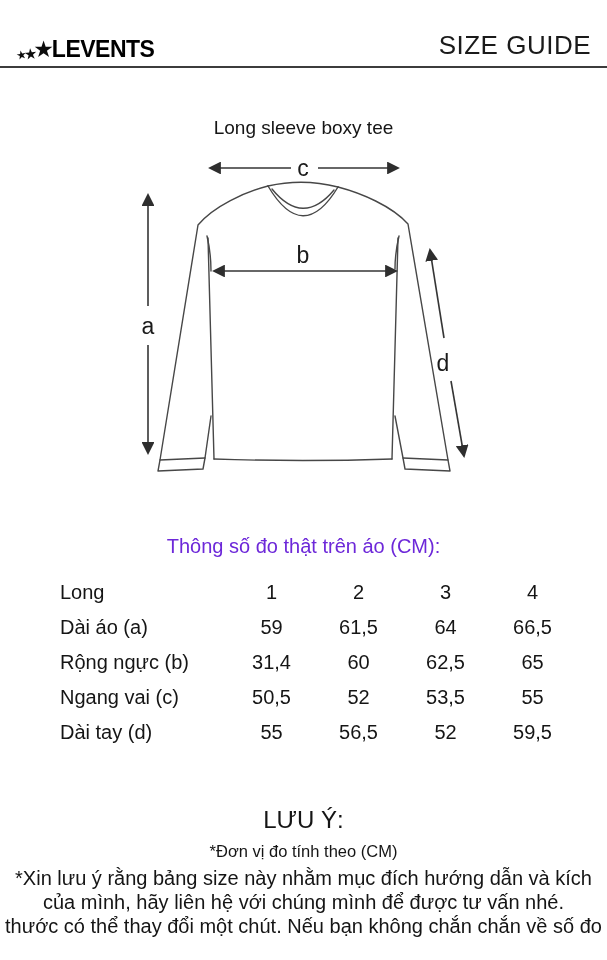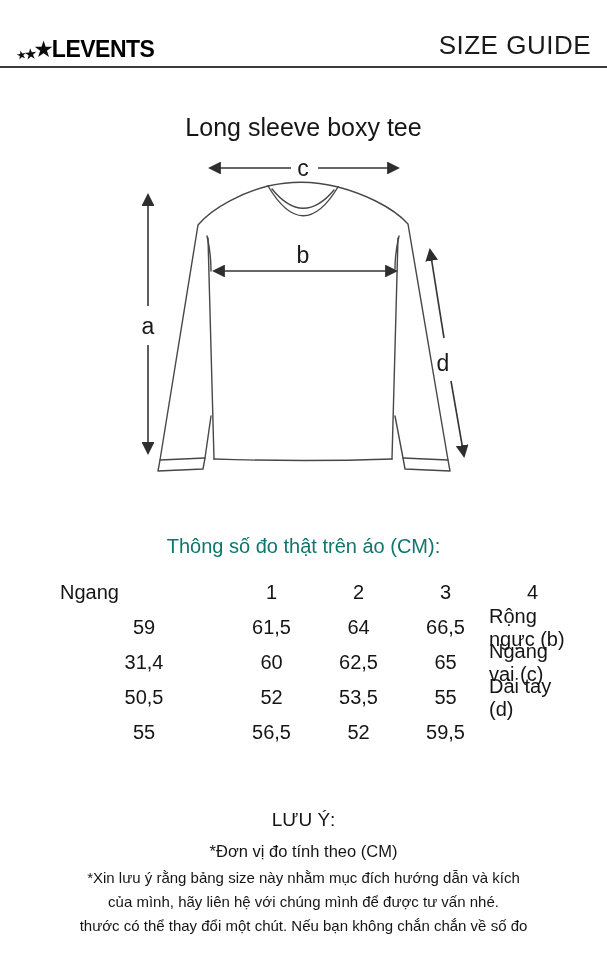--- a/index.html
+++ b/index.html
@@ -15,43 +15,43 @@
   }
   .brand{display:flex;align-items:flex-end;line-height:1;}
   .star{color:#0c0c0c;line-height:1;}
   .star.s1{font-size:12px;margin-right:-3px;transform:rotate(-12deg);}
   .star.s2{font-size:15px;margin-right:-4px;transform:rotate(-6deg);}
   .star.s3{font-size:23px;margin-right:-2px;}
   .brand-text{font-size:23px;font-weight:800;letter-spacing:-0.5px;color:#000000;}
   .size-guide{font-size:26px;font-weight:400;letter-spacing:0.5px;color:#1a1a1a;line-height:1.2;}
   
   .product-title{
-    margin:46px 0 0 0;text-align:center;font-size:25px;font-weight:400;
+    margin:46px 0 0 0;text-align:center;font-size:19px;font-weight:400;
     line-height:27px;color:#151515;
   }
   
   .diagram svg{display:block;margin:0 auto;}
   .diagram text{font-family:"Liberation Sans",sans-serif;font-size:23px;fill:#1a1a1a;}
   
   .table-title{
     margin:50px 0 0 0;text-align:center;font-size:20px;font-weight:400;
-    line-height:27px;color:#0f766e;
+    line-height:27px;color:#6d28d9;
   }
   .size-table{
     margin:15px 0 0 60px;display:grid;
     grid-template-columns:168px 87px 87px 87px 87px;
     font-size:20px;color:#151515;
   }
   .size-table .cell{height:35px;display:flex;align-items:center;justify-content:center;}
   .size-table .cell.lbl{justify-content:flex-start;}
   
   .notes{text-align:center;}
-  .notes-heading{margin:57px 0 0 0;font-size:19px;font-weight:400;line-height:26px;color:#151515;}
+  .notes-heading{margin:57px 0 0 0;font-size:24px;font-weight:400;line-height:26px;color:#151515;}
   .note-unit{margin:6px 0 0 0;font-size:16.5px;line-height:24px;color:#151515;}
-  .note-par{margin:3px 0 0 0;font-size:15px;line-height:24px;color:#151515;}
+  .note-par{margin:3px 0 0 0;font-size:20px;line-height:24px;color:#151515;}
 </style>
 </head>
 <body>
 
 <div class="page">
 
   <header class="header">
     <div class="brand">
       <span class="star s1">★</span>
       <span class="star s2">★</span>
@@ -107,26 +107,27 @@
       <text x="303" y="173" text-anchor="middle">c</text>
       <text x="148" y="331" text-anchor="middle">a</text>
       <text x="303" y="260" text-anchor="middle">b</text>
       <text x="443" y="368" text-anchor="middle">d</text>
     </svg>
   </div>
 
   <h2 class="table-title">Thông số đo thật trên áo (CM):</h2>
 
   <div class="size-table">
-    <div class="cell lbl">Ngang</div>
+    <div class="cell lbl">Long</div>
     <div class="cell">1</div>
     <div class="cell">2</div>
     <div class="cell">3</div>
     <div class="cell">4</div>
 
+    <div class="cell lbl">Dài áo (a)</div>
     <div class="cell">59</div>
     <div class="cell">61,5</div>
     <div class="cell">64</div>
     <div class="cell">66,5</div>
 
     <div class="cell lbl">Rộng ngực (b)</div>
     <div class="cell">31,4</div>
     <div class="cell">60</div>
     <div class="cell">62,5</div>
     <div class="cell">65</div>

